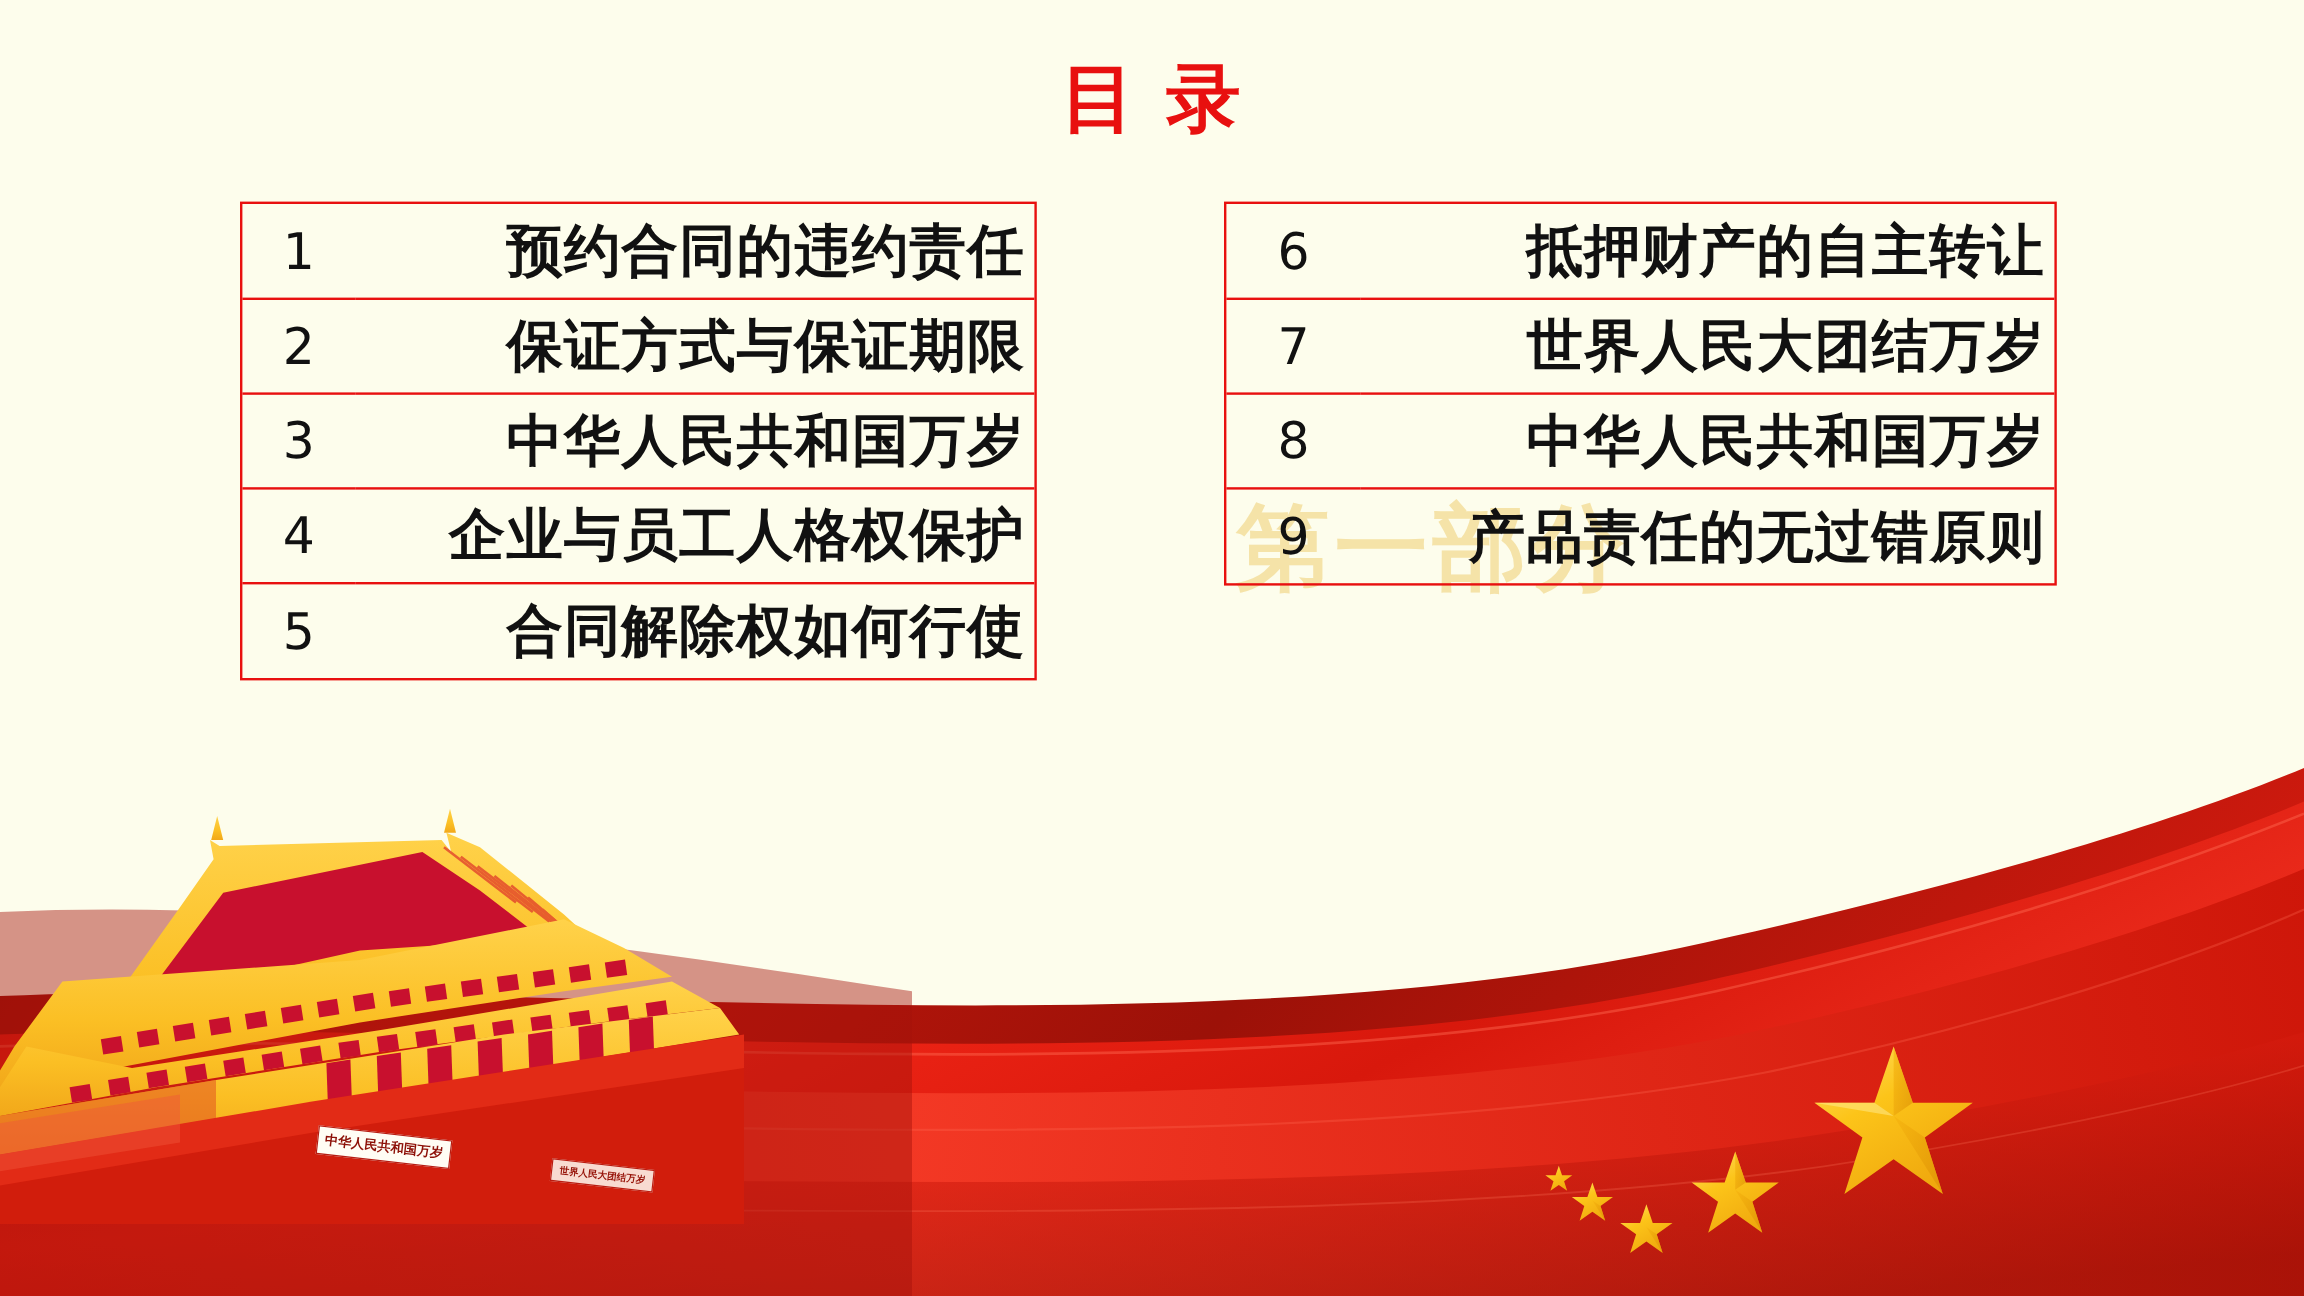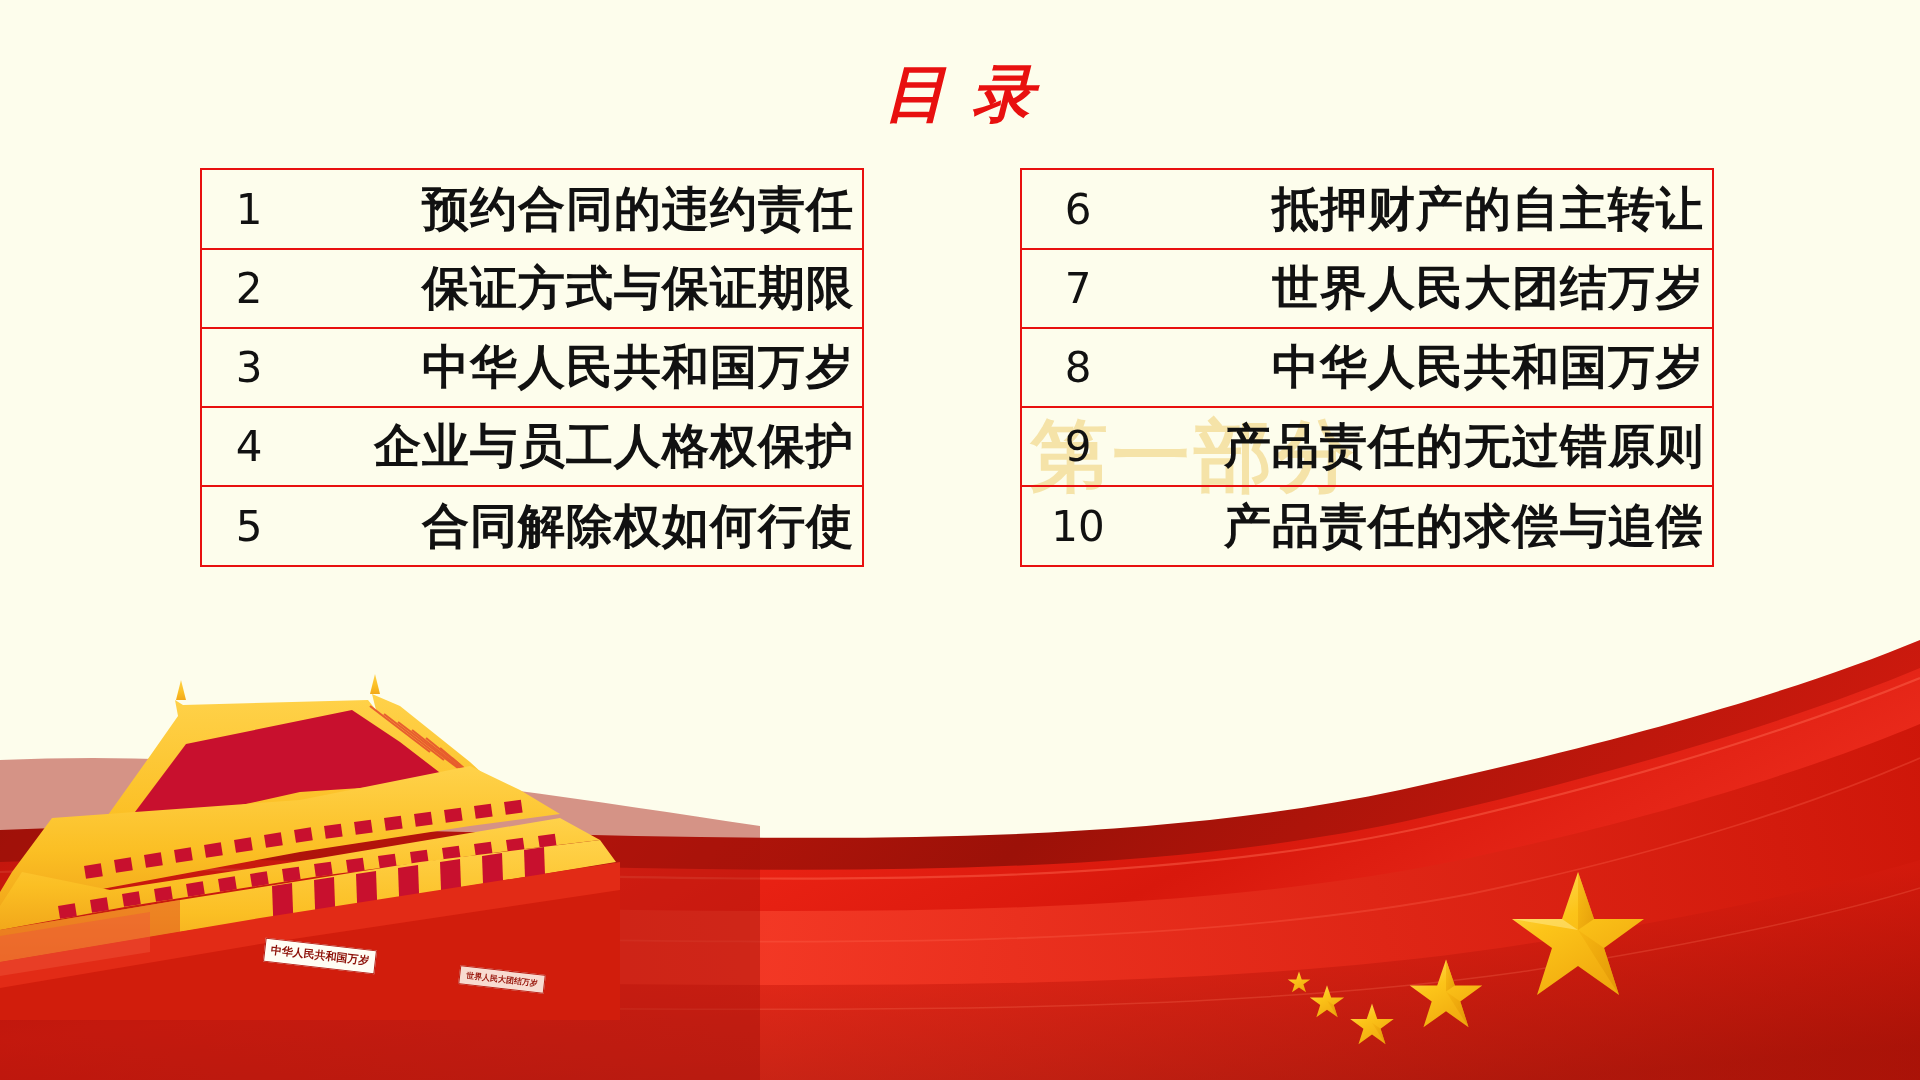--- a/index.html
+++ b/index.html
@@ -43,31 +43,30 @@
     color: #f5e3a8;
     letter-spacing: 4px;
     white-space: nowrap;
     z-index: 2;
     font-family: "DejaVu Sans", "Liberation Sans", sans-serif;
   }
 
   
   #title {
     position: absolute;
-    top: 52px;
+    top: 40px;
     left: 0;
     width: 1920px;
     text-align: center;
     color: #e8100f;
     font-size: 62px;
     font-weight: bold;
     letter-spacing: 2px;
     z-index: 5;
     font-family: "DejaVu Sans", "Liberation Sans", sans-serif;
-    font-style: italic;
   }
 
   
   .toc-table {
     position: absolute;
     border: 2px solid #e8100f;
     border-collapse: collapse;
     background: transparent;
     z-index: 4;
   }
@@ -365,21 +364,17 @@
           <td class="toc-label">世界人民大团结万岁</td>
         </tr>
         <tr class="toc-row">
           <td class="toc-num">8</td>
           <td class="toc-label">中华人民共和国万岁</td>
         </tr>
         <tr class="toc-row">
           <td class="toc-num">9</td>
           <td class="toc-label">产品责任的无过错原则</td>
         </tr>
-        <tr class="toc-row">
-          <td class="toc-num">10</td>
-          <td class="toc-label">产品责任的求偿与追偿</td>
-        </tr>
       </tbody>
     </table>
   </div>
 
 </div>
 
 </body></html>

